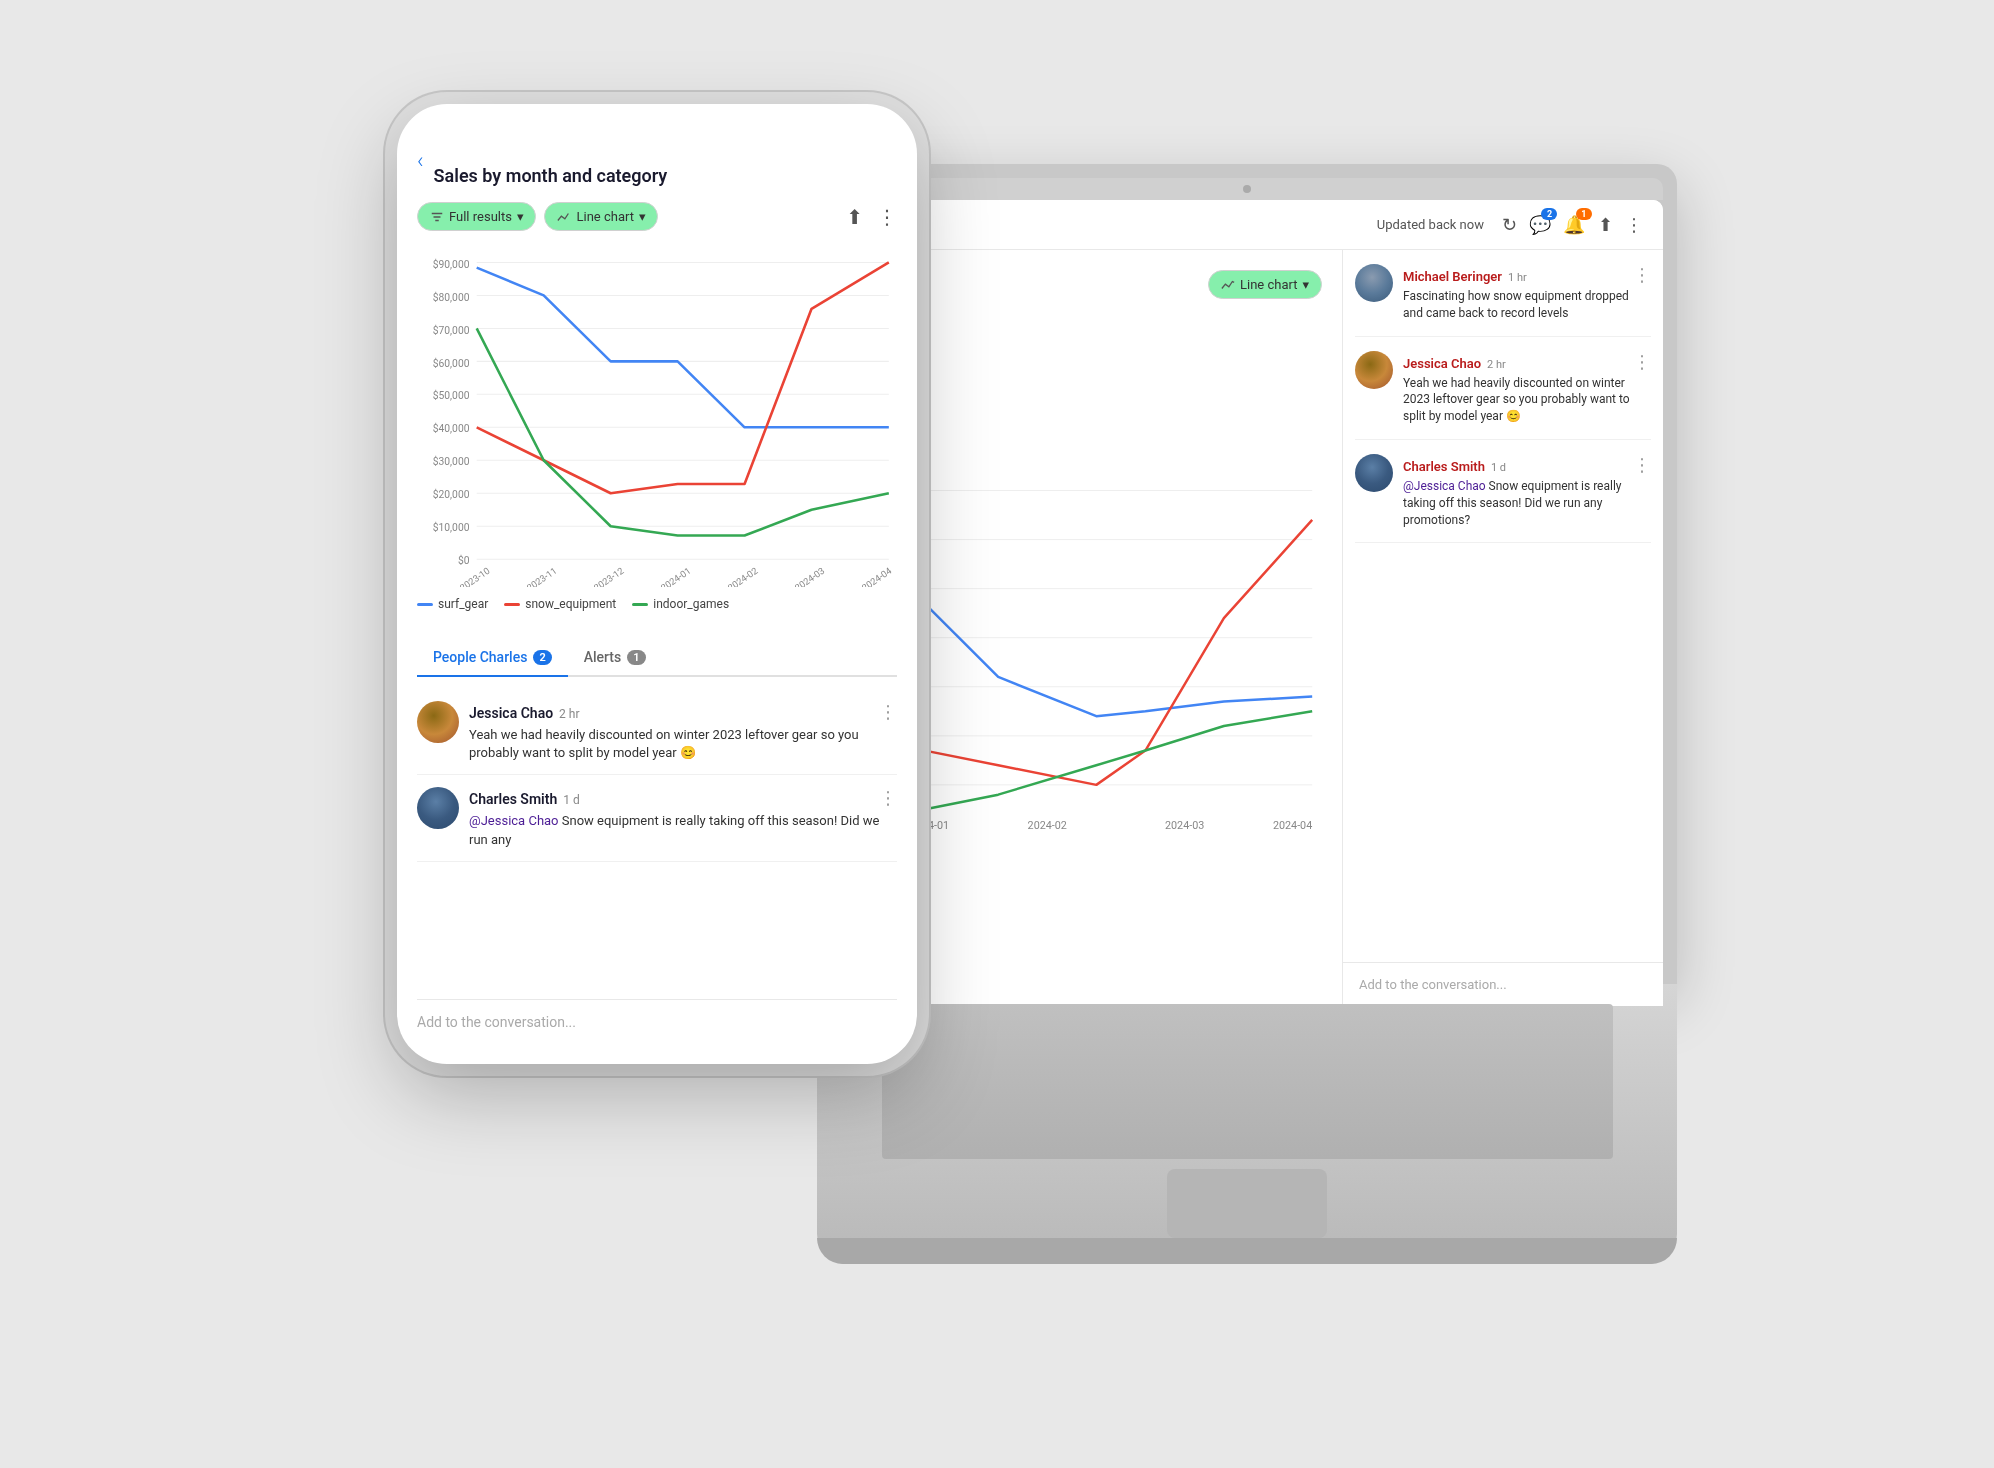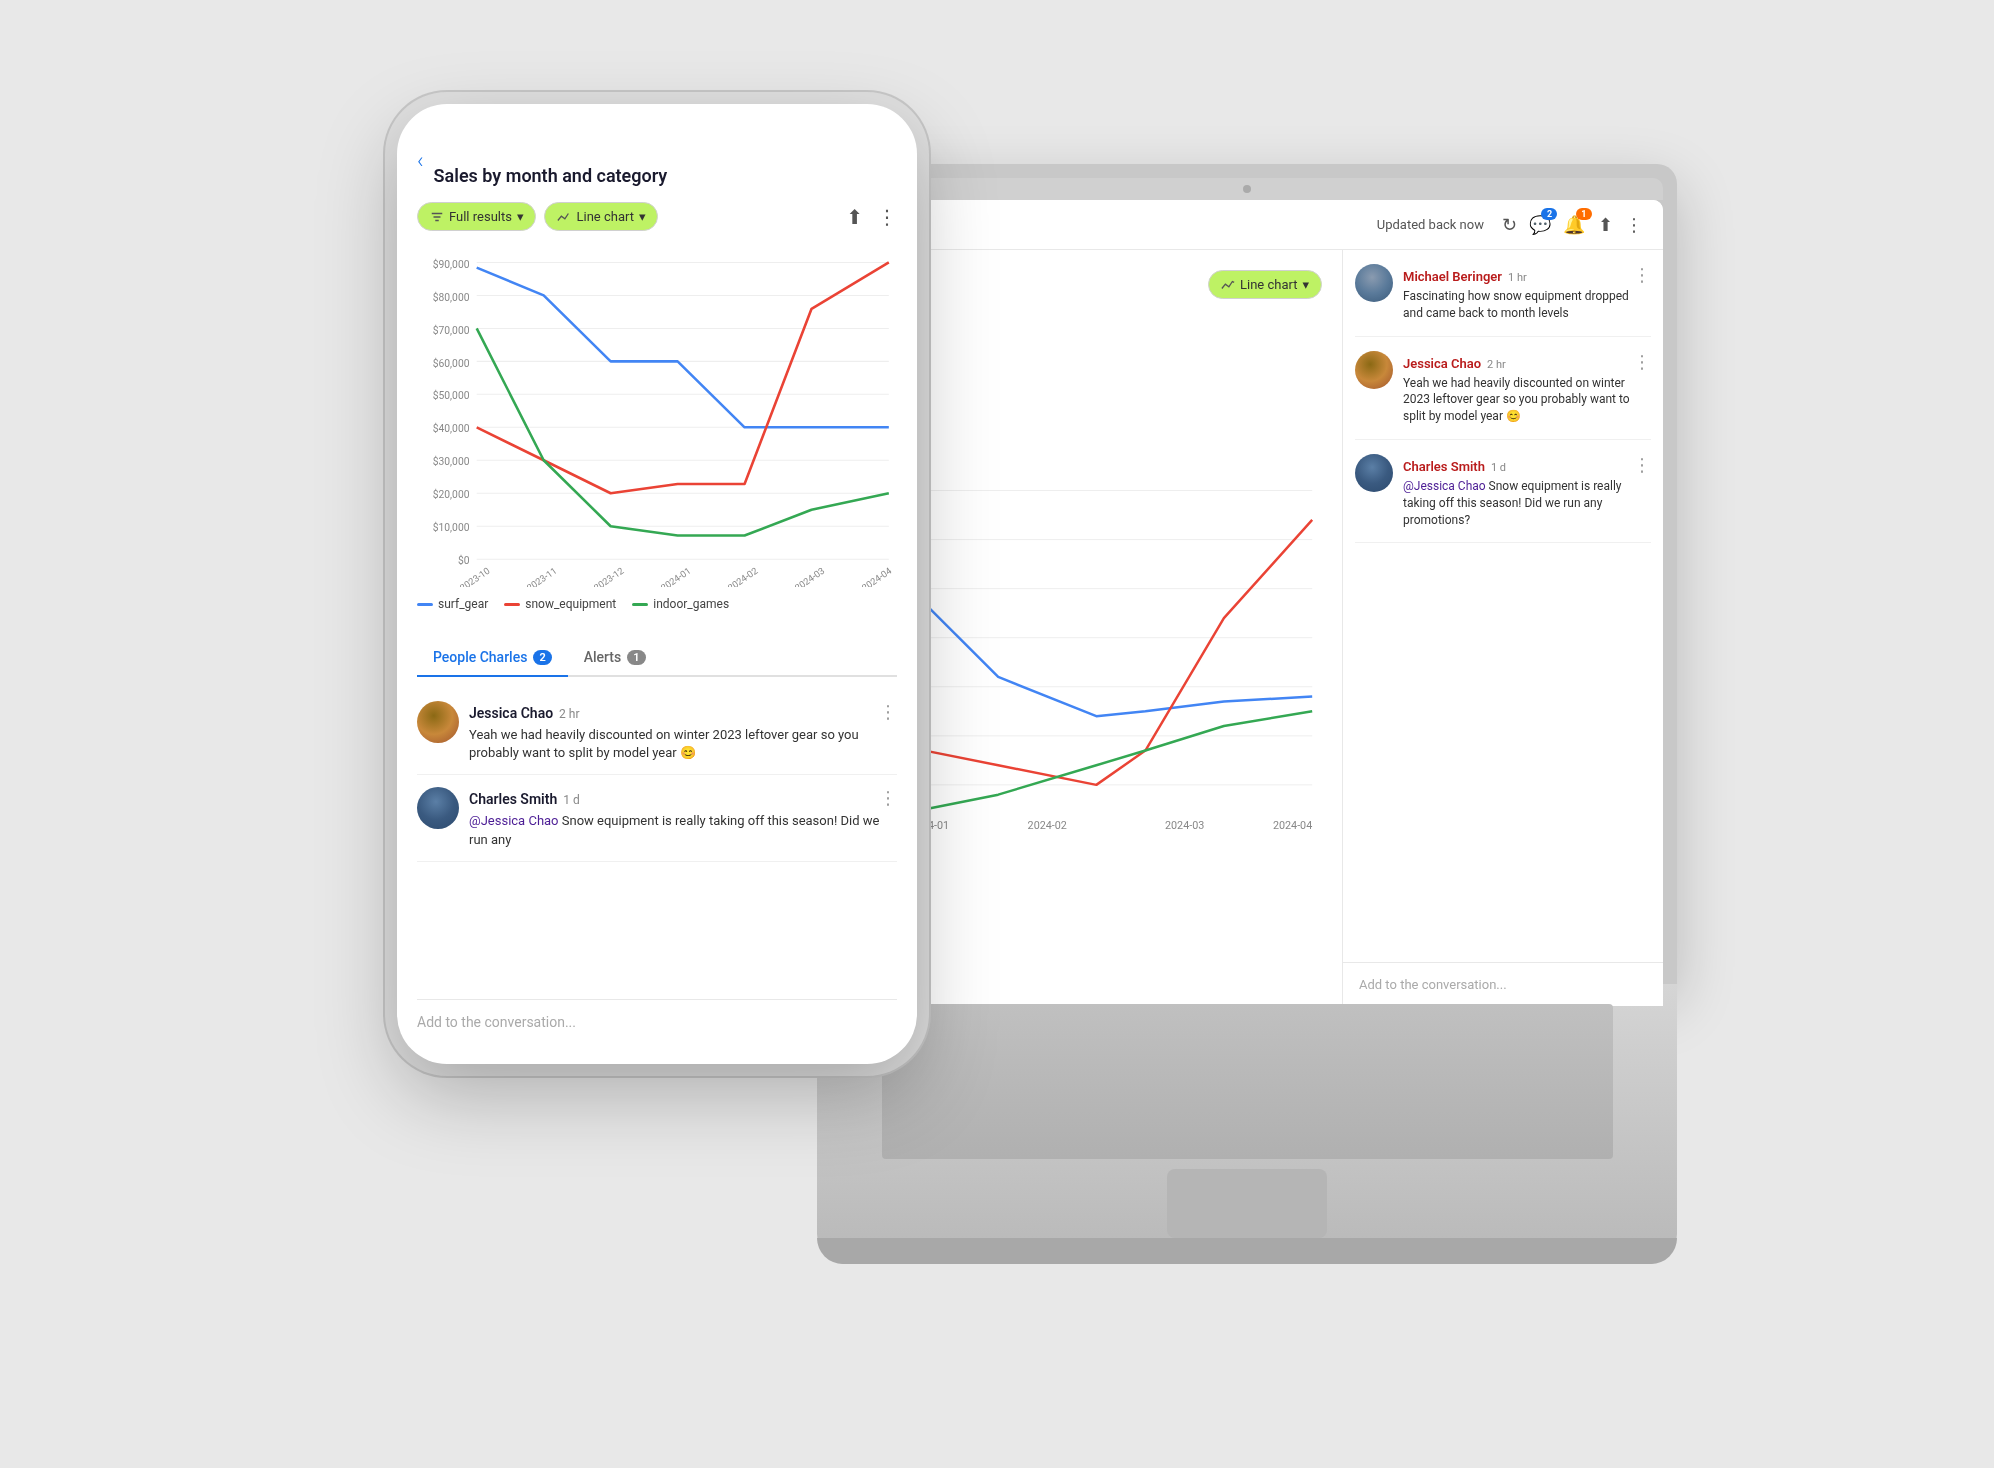--- a/index.html
+++ b/index.html
@@ -67,21 +67,21 @@
     .chip {
       display: flex;
       align-items: center;
       gap: 5px;
       border: 1.5px solid #d0d0d0;
       border-radius: 20px;
       padding: 6px 12px;
       font-size: 13px;
       color: #333;
       cursor: pointer;
-      background: #bef264;
+      background: #86efac;
     }
     .chip svg { width: 14px; height: 14px; }
     .toolbar-icons {
       margin-left: auto;
       display: flex;
       gap: 14px;
       align-items: center;
       color: #555;
     }
     .toolbar-icons span { cursor: pointer; font-size: 20px; }
@@ -431,21 +431,21 @@
               <div class="laptop-comments-inner">
 
                 <div class="laptop-comment">
                   <div class="laptop-avatar face-michael"></div>
                   <div class="laptop-comment-body">
                     <div class="laptop-comment-header">
                       <span class="laptop-commenter-name">Michael Beringer</span>
                       <span class="laptop-comment-time">1 hr</span>
                       <span class="comment-more">⋮</span>
                     </div>
-                    <div class="laptop-comment-text">Fascinating how snow equipment dropped and came back to month levels</div>
+                    <div class="laptop-comment-text">Fascinating how snow equipment dropped and came back to record levels</div>
                   </div>
                 </div>
 
                 <div class="laptop-comment">
                   <div class="laptop-avatar face-jessica"></div>
                   <div class="laptop-comment-body">
                     <div class="laptop-comment-header">
                       <span class="laptop-commenter-name">Jessica Chao</span>
                       <span class="laptop-comment-time">2 hr</span>
                       <span class="comment-more">⋮</span>

